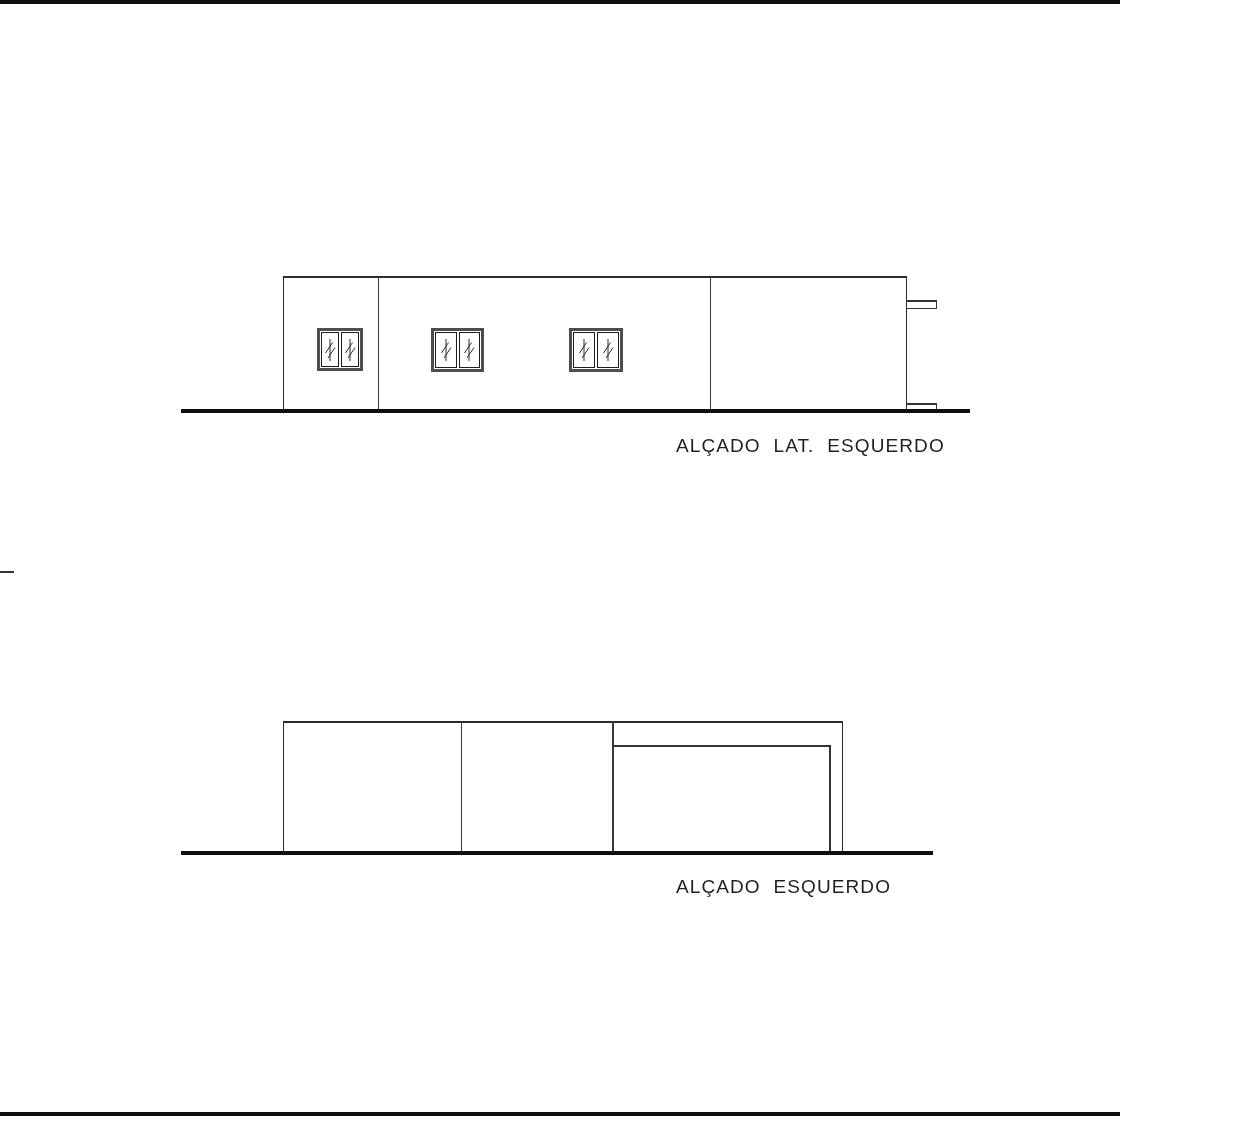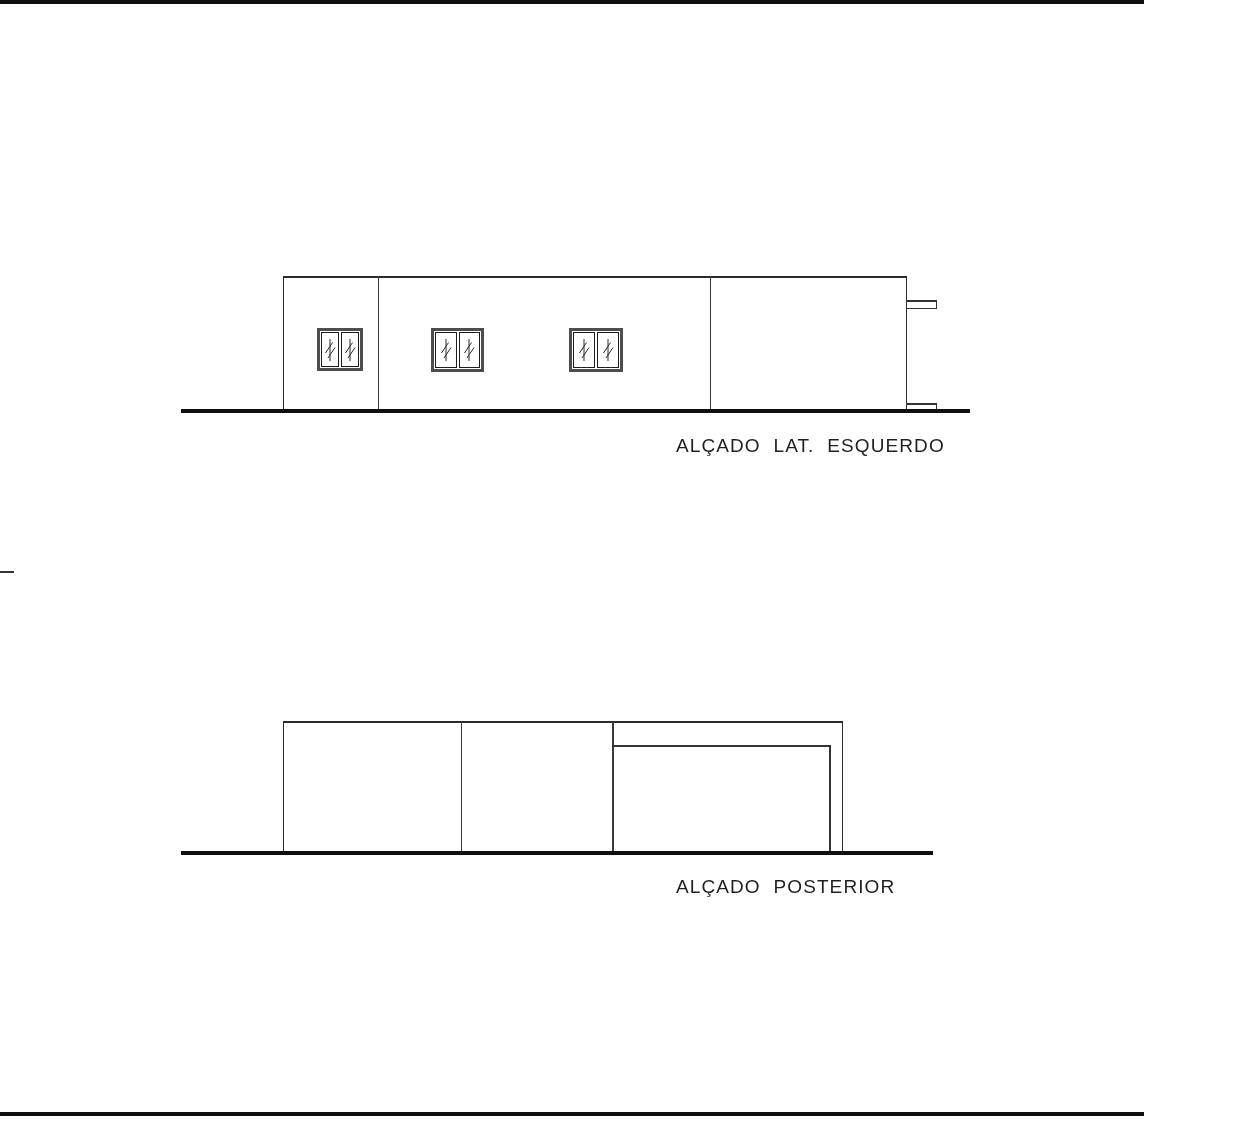--- a/index.html
+++ b/index.html
@@ -7,21 +7,20 @@
     padding: 0;
     background: #ffffff;
     font-family: "Liberation Sans", sans-serif;
   }
   .sheet {
     position: relative;
     width: 1120px;
     height: 1123px;
     background: #ffffff;
     overflow: hidden;
-    padding-left: 24px;
   }
   .hline, .vline {
     position: absolute;
     background: #2b2b2b;
   }
   .thick {
     background: #0f0f0f;
   }
   .caption {
     position: absolute;
@@ -130,16 +129,16 @@
     <div class="vline" style="left:283px; top:722px; width:1px; height:131px;"></div>
     <div class="vline" style="left:842px; top:722px; width:1px; height:131px;"></div>
     <div class="vline" style="left:461px; top:722px; width:1px; height:131px; background:#3a3a3a;"></div>
     <div class="vline" style="left:612px; top:722px; width:1.5px; height:131px; background:#3a3a3a;"></div>
 
     <div class="hline" style="left:613px; top:745px; width:217px; height:1.5px; background:#333;"></div>
     <div class="vline" style="left:829px; top:745px; width:1.5px; height:108px; background:#333;"></div>
 
     <div class="hline thick" style="left:181px; top:851px; width:752px; height:4px;"></div>
 
-    <div class="caption" style="left:676px; top:877px;">ALÇADO  POSTERIOR</div>
+    <div class="caption" style="left:676px; top:877px;">ALÇADO  ESQUERDO</div>
   </div>
 
 </div>
 
 </body></html>

